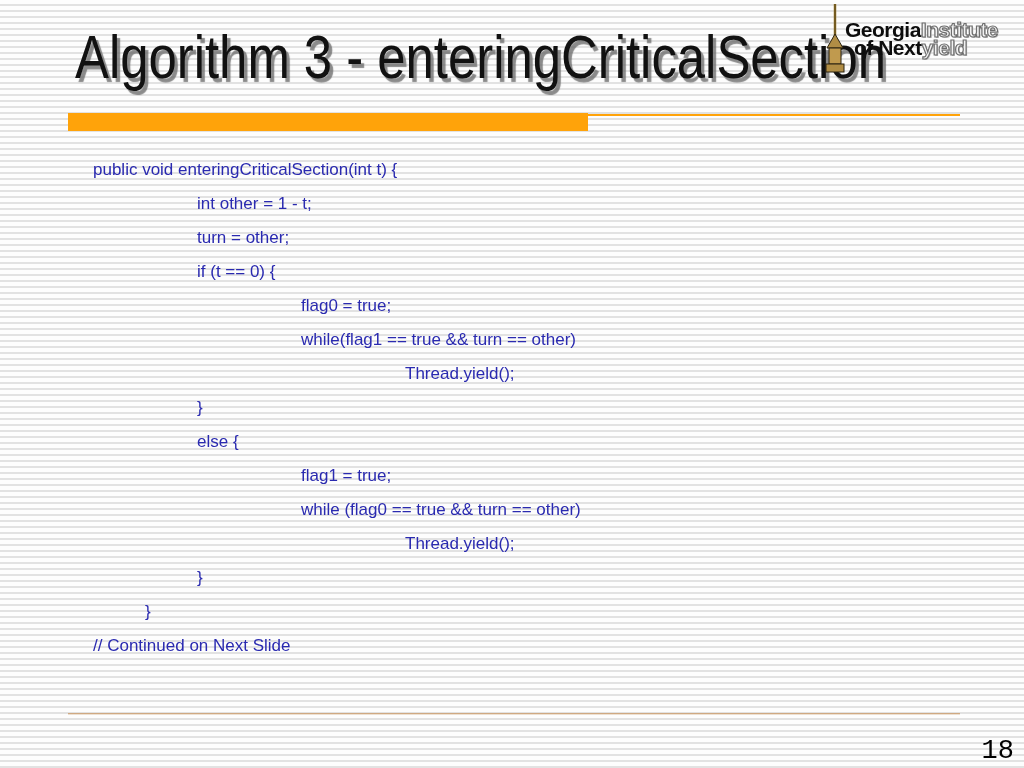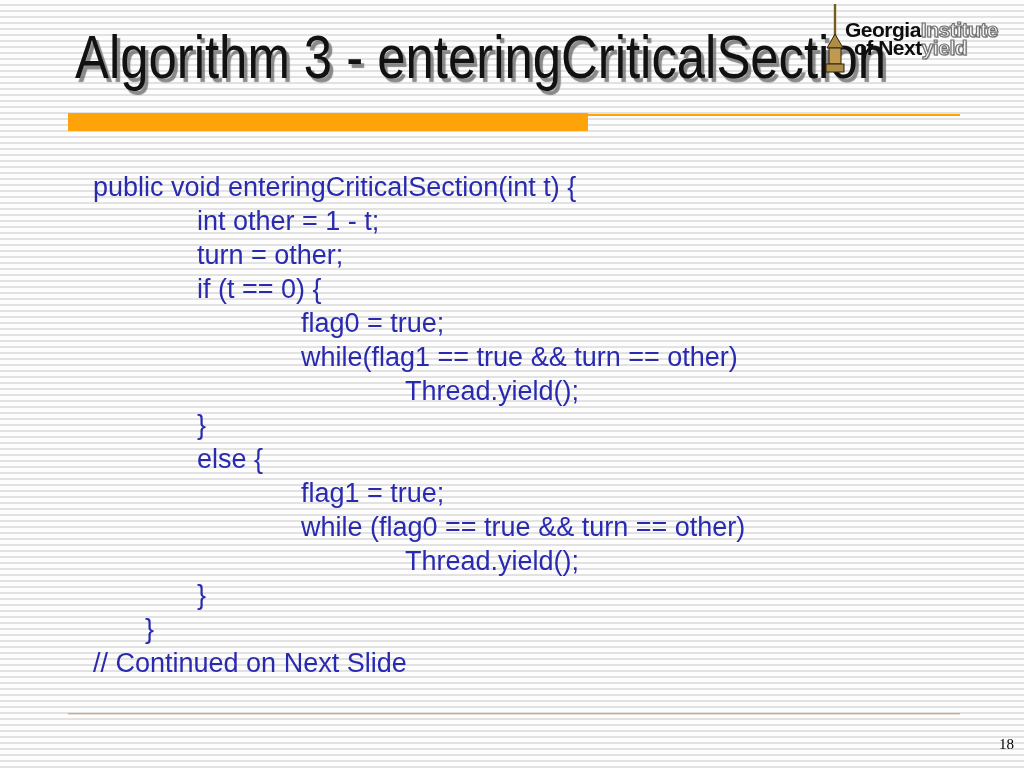--- a/index.html
+++ b/index.html
@@ -89,45 +89,45 @@
     left: 588px;
     top: 114px;
     width: 372px;
     height: 2px;
     background: var(--accent);
     z-index: 2;
   }
   .code {
     position: absolute;
     left: 93px;
-    top: 170px;
+    top: 153px;
     width: 900px;
     z-index: 2;
     color: var(--code-blue);
-    font-size: 27px;
+    font-size: 17px;
     line-height: 34px;
     white-space: pre;
   }
   .code-line { height: 34px; }
   .footer-line {
     position: absolute;
     left: 68px;
     top: 713px;
     width: 892px;
     height: 1px;
     background: var(--footer-line);
     box-shadow: 0 1px 0 rgba(207,169,130,0.35);
     z-index: 2;
   }
   .page-number {
     position: absolute;
     right: 10px;
     top: 736px;
-    font-family: Liberation Serif, serif;
-    font-size: 15px;
+    font-family: Liberation Mono, monospace;
+    font-size: 27px;
     color: #000;
     z-index: 2;
   }
 </style>
 </head>
 <body>
 
 <div class="slide">
 
   <h1 class="title">Algorithm 3 - enteringCriticalSection</h1>

